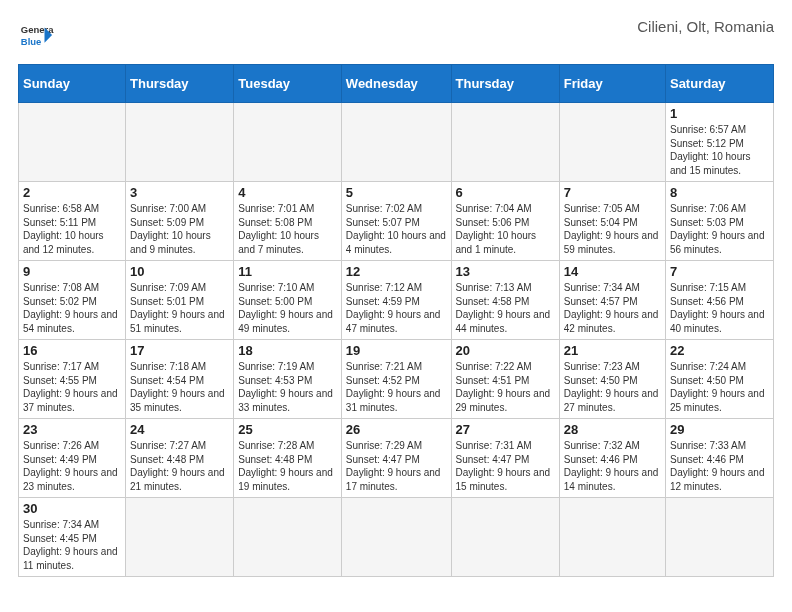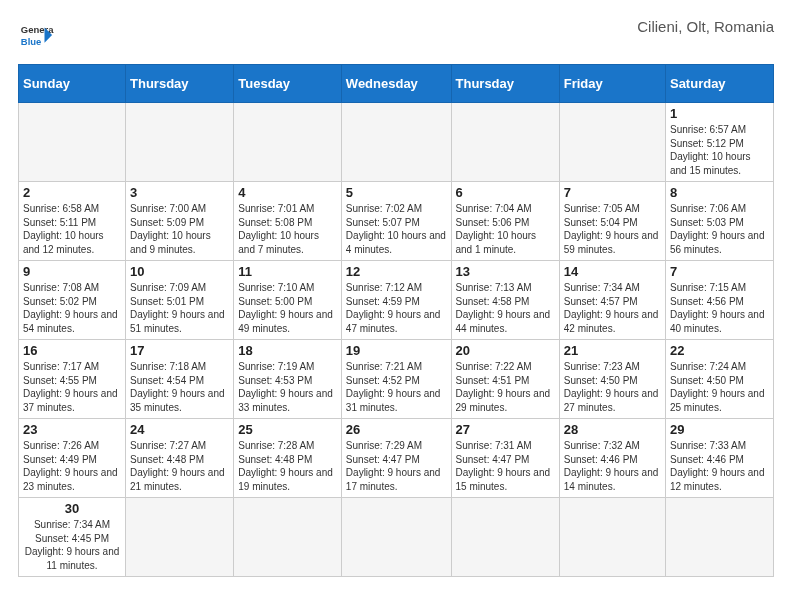--- a/index.html
+++ b/index.html
@@ -74,21 +74,20 @@
       display: block;
       margin-bottom: 2px;
     }
     .day-info {
       font-size: 10px;
       color: #333;
       line-height: 1.35;
     }
     .last-row td {
       min-height: 60px;
-      text-align: center;
     }
   </style>
 </head>
 <body>
 
 <div class="page">
   <div class="header">
     <div class="logo">
       <svg class="logo-icon" viewBox="0 0 38 38">
 

